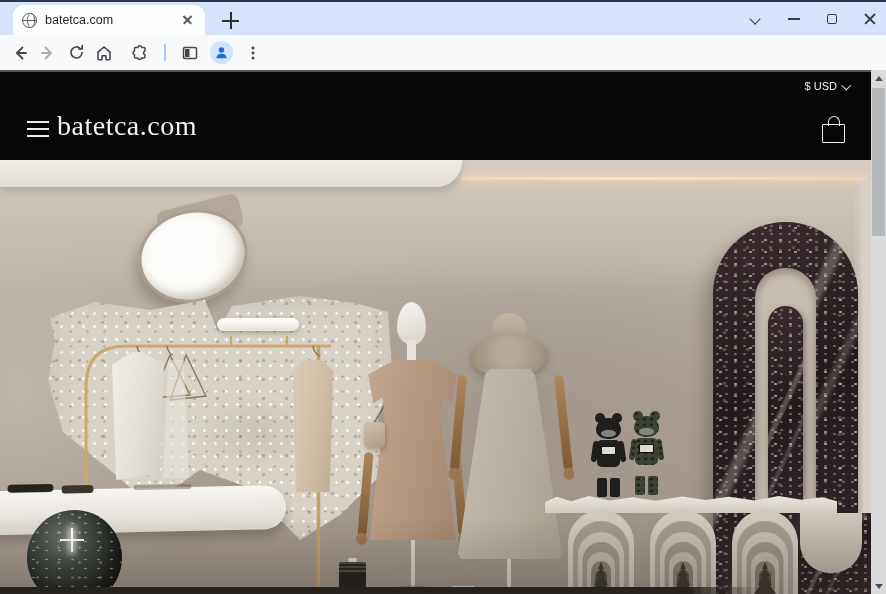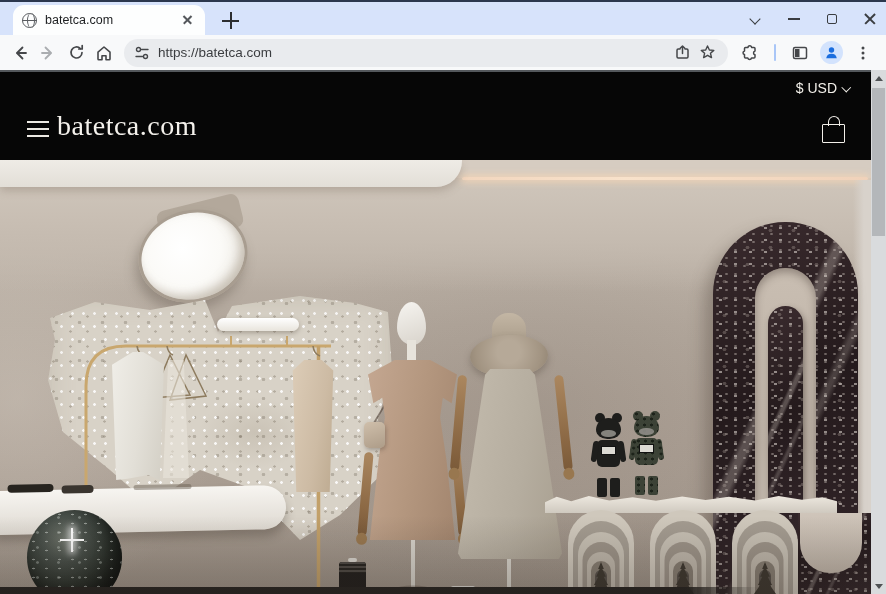--- a/index.html
+++ b/index.html
@@ -44,21 +44,21 @@
   .divider-blue{width:2px;height:17px;background:#a9c6f7;border-radius:1px;margin:0 4px;}
   #avatar{width:23px;height:23px;border-radius:50%;background:#d3e3fd;display:flex;align-items:center;justify-content:center;}
 
   
   #site-header{position:absolute;top:70px;left:0;width:871px;height:90px;background:#060606;
     border-top:2px solid #54585c;z-index:20;}
   #hamburger{position:absolute;left:27px;top:49px;width:22px;height:16px;display:flex;flex-direction:column;justify-content:space-between;cursor:pointer;}
   #hamburger span{display:block;height:2px;background:#ece9e3;}
   #logo{position:absolute;left:57px;top:38px;font-family:"Liberation Serif","DejaVu Serif",serif;
     font-size:28px;color:#f4f1ec;letter-spacing:.5px;}
-  #currency{position:absolute;right:20px;top:8px;display:flex;align-items:center;gap:6px;color:#f2efe9;font-size:14px;cursor:pointer;}
+  #currency{position:absolute;right:20px;top:8px;display:flex;align-items:center;gap:6px;color:#f2efe9;font-size:11px;cursor:pointer;}
   .chev-sm{width:8px;height:8px;position:relative;}
   .chev-sm::before{content:"";position:absolute;left:0;top:0;width:5.5px;height:5.5px;
     border-right:1.4px solid #f2efe9;border-bottom:1.4px solid #f2efe9;transform:rotate(45deg);}
   #bag{position:absolute;right:26px;top:52px;width:23px;height:19px;border:1.8px solid #f2efe9;border-radius:1px;cursor:pointer;}
   #bag::before{content:"";position:absolute;left:4.5px;top:-9px;width:10px;height:9px;
     border:1.8px solid #f2efe9;border-bottom:none;border-radius:6px 6px 0 0;}
 
   
   #scrollbar{position:absolute;right:0;top:70px;width:15px;height:524px;background:#d9dbdd;z-index:40;}
   .sb-btn{position:absolute;left:0;width:15px;height:16px;display:flex;align-items:center;justify-content:center;}
@@ -238,36 +238,20 @@
     <svg width="17" height="17" viewBox="0 0 17 17">
         <path d="M14 8.5a5.5 5.5 0 1 1-1.6-3.9" fill="none" stroke="#45474a" stroke-width="1.7" stroke-linecap="round"></path>
         <path d="M14.2 1.6v3.4h-3.4" fill="none" stroke="#45474a" stroke-width="1.7" stroke-linecap="round" stroke-linejoin="round"></path>
       </svg>
   </span>
   <span class="tbicon">
     <svg width="18" height="18" viewBox="0 0 18 18">
         <path d="M3 8.2 9 3l6 5.2V15a.8.8 0 0 1-.8.8H11v-4H7v4H3.8A.8.8 0 0 1 3 15Z" fill="none" stroke="#45474a" stroke-width="1.6" stroke-linejoin="round"></path>
       </svg>
   </span>
-  <div id="omnibox">
-    <svg width="16" height="14" viewBox="0 0 16 14">
-        <circle cx="4.5" cy="3.5" r="2" fill="none" stroke="#45474a" stroke-width="1.4"></circle>
-        <path d="M7.5 3.5H14" stroke="#45474a" stroke-width="1.4" stroke-linecap="round"></path>
-        <circle cx="11.5" cy="10.5" r="2" fill="none" stroke="#45474a" stroke-width="1.4"></circle>
-        <path d="M2 10.5h6.5" stroke="#45474a" stroke-width="1.4" stroke-linecap="round"></path>
-      </svg>
-    <span id="url-text">https://batetca.com</span>
-    <svg width="17" height="17" viewBox="0 0 17 17">
-        <path d="M6 5H4.2A1.2 1.2 0 0 0 3 6.2v6.6A1.2 1.2 0 0 0 4.2 14h8.6a1.2 1.2 0 0 0 1.2-1.2V6.2A1.2 1.2 0 0 0 12.8 5H11" fill="none" stroke="#45474a" stroke-width="1.5" stroke-linecap="round"></path>
-        <path d="M8.5 9.5v-7M6.2 4.2 8.5 2l2.3 2.2" fill="none" stroke="#45474a" stroke-width="1.5" stroke-linecap="round" stroke-linejoin="round"></path>
-      </svg>
-    <svg width="17" height="17" viewBox="0 0 17 17" style="margin-right:2px;">
-        <path d="m8.5 2 1.9 4 4.4.4-3.3 2.9 1 4.3-3.9-2.3-4 2.3 1-4.3L2.3 6.4l4.4-.4Z" fill="none" stroke="#45474a" stroke-width="1.4" stroke-linejoin="round"></path>
-      </svg>
-  </div>
   <div id="toolbar-right">
     <span class="tbicon">
       <svg width="18" height="18" viewBox="0 0 18 18">
           <path d="M7 3.5a1.8 1.8 0 0 1 3.6 0H13a1 1 0 0 1 1 1v2.6a1.9 1.9 0 0 0 0 3.7V13a1 1 0 0 1-1 1h-2.5a1.9 1.9 0 0 1-3.7 0H4.5a1 1 0 0 1-1-1v-2.4a1.9 1.9 0 0 1 0-3.7V4.5a1 1 0 0 1 1-1Z" fill="none" stroke="#45474a" stroke-width="1.5" stroke-linejoin="round"></path>
         </svg>
     </span>
     <span class="divider-blue"></span>
     <span class="tbicon">
       <svg width="18" height="18" viewBox="0 0 18 18">
           <rect x="2.5" y="3.5" width="13" height="11" rx="1.5" fill="none" stroke="#45474a" stroke-width="1.5"></rect>

